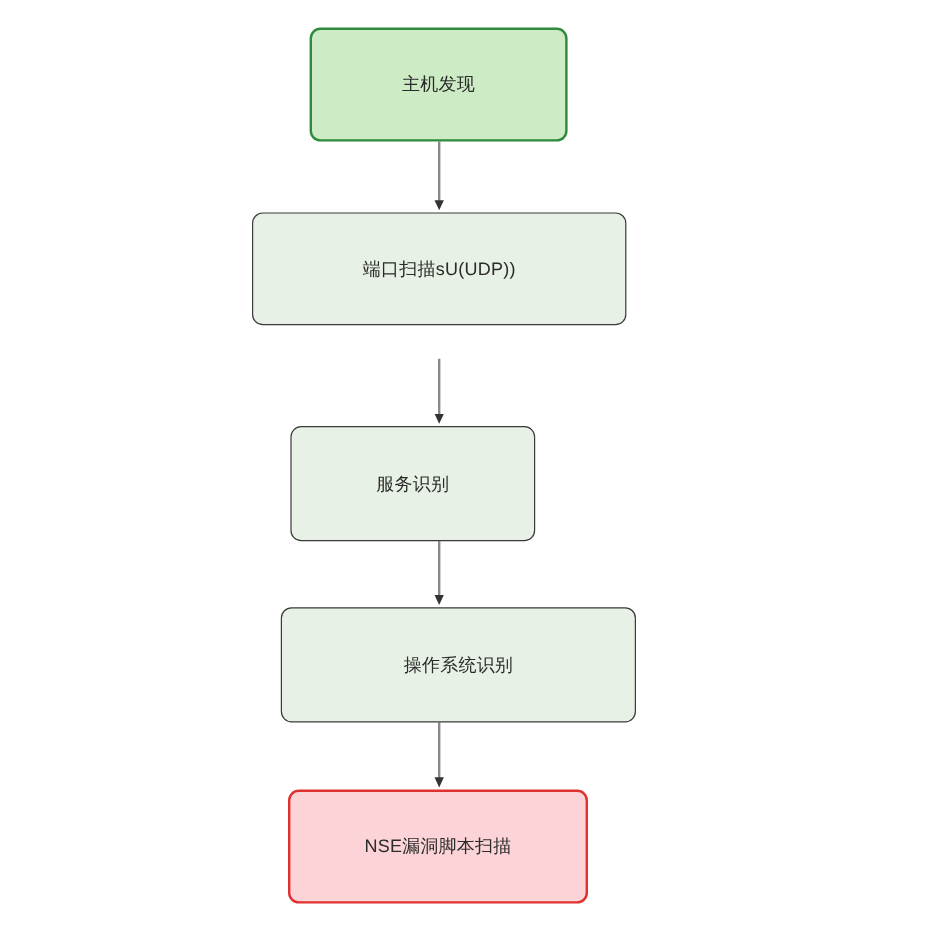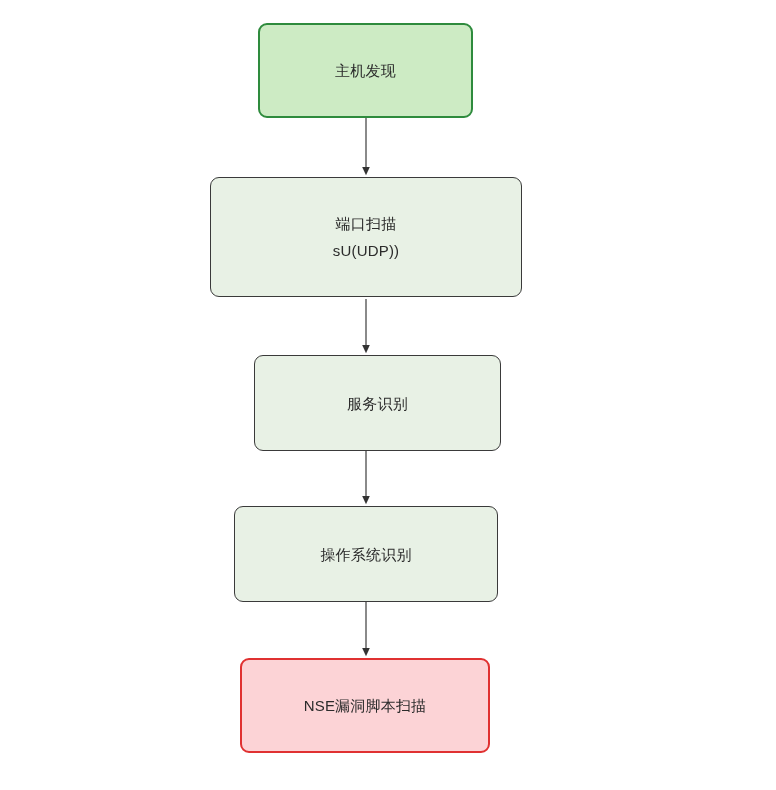--- a/index.html
+++ b/index.html
@@ -32,21 +32,20 @@
     z-index: 1;
   }
 
   
   .node {
     position: absolute;
     z-index: 2;
     box-sizing: border-box;
     border-radius: 9px;
     display: flex;
-    flex-direction: column;
     align-items: center;
     justify-content: center;
     text-align: right;
     color: #2b2b2b;
     font-size: 15px;
     line-height: 27px;
     letter-spacing: 0.2px;
     padding: 4px 14px;
   }
   .node .node-line {
@@ -68,23 +67,23 @@
 
   
   .node--alert {
     background: #fcd3d6;
     border: 2px solid #e03131;
     gap: 40px;
   }
 
   
   #node-host-discovery   { left: 258px; top: 23px;  width: 215px; height: 95px; }
-  #node-port-scan        { left: 210px; top: 177px; width: 312px; height: 120px; }
-  #node-service-detect   { left: 254px; top: 355px; width: 247px; height: 96px; }
-  #node-os-detect        { left: 234px; top: 506px; width: 264px; height: 96px; }
+  #node-port-scan        { left: 210px; top: 177px; width: 312px; height: 94px; }
+  #node-service-detect   { left: 242px; top: 355px; width: 204px; height: 96px; }
+  #node-os-detect        { left: 234px; top: 506px; width: 296px; height: 96px; }
   #node-nse-vuln-scan    { left: 240px; top: 658px; width: 250px; height: 95px; }
 </style>
 </head>
 <body>
 
 <div id="flow-canvas">
 
   <svg id="connector-layer" viewBox="0 0 776 790" width="776" height="790" xmlns="http://www.w3.org/2000/svg">
     <defs>
       <marker id="arrowhead" markerWidth="9" markerHeight="9" refX="4.2" refY="4.5" orient="auto" markerUnits="userSpaceOnUse">

